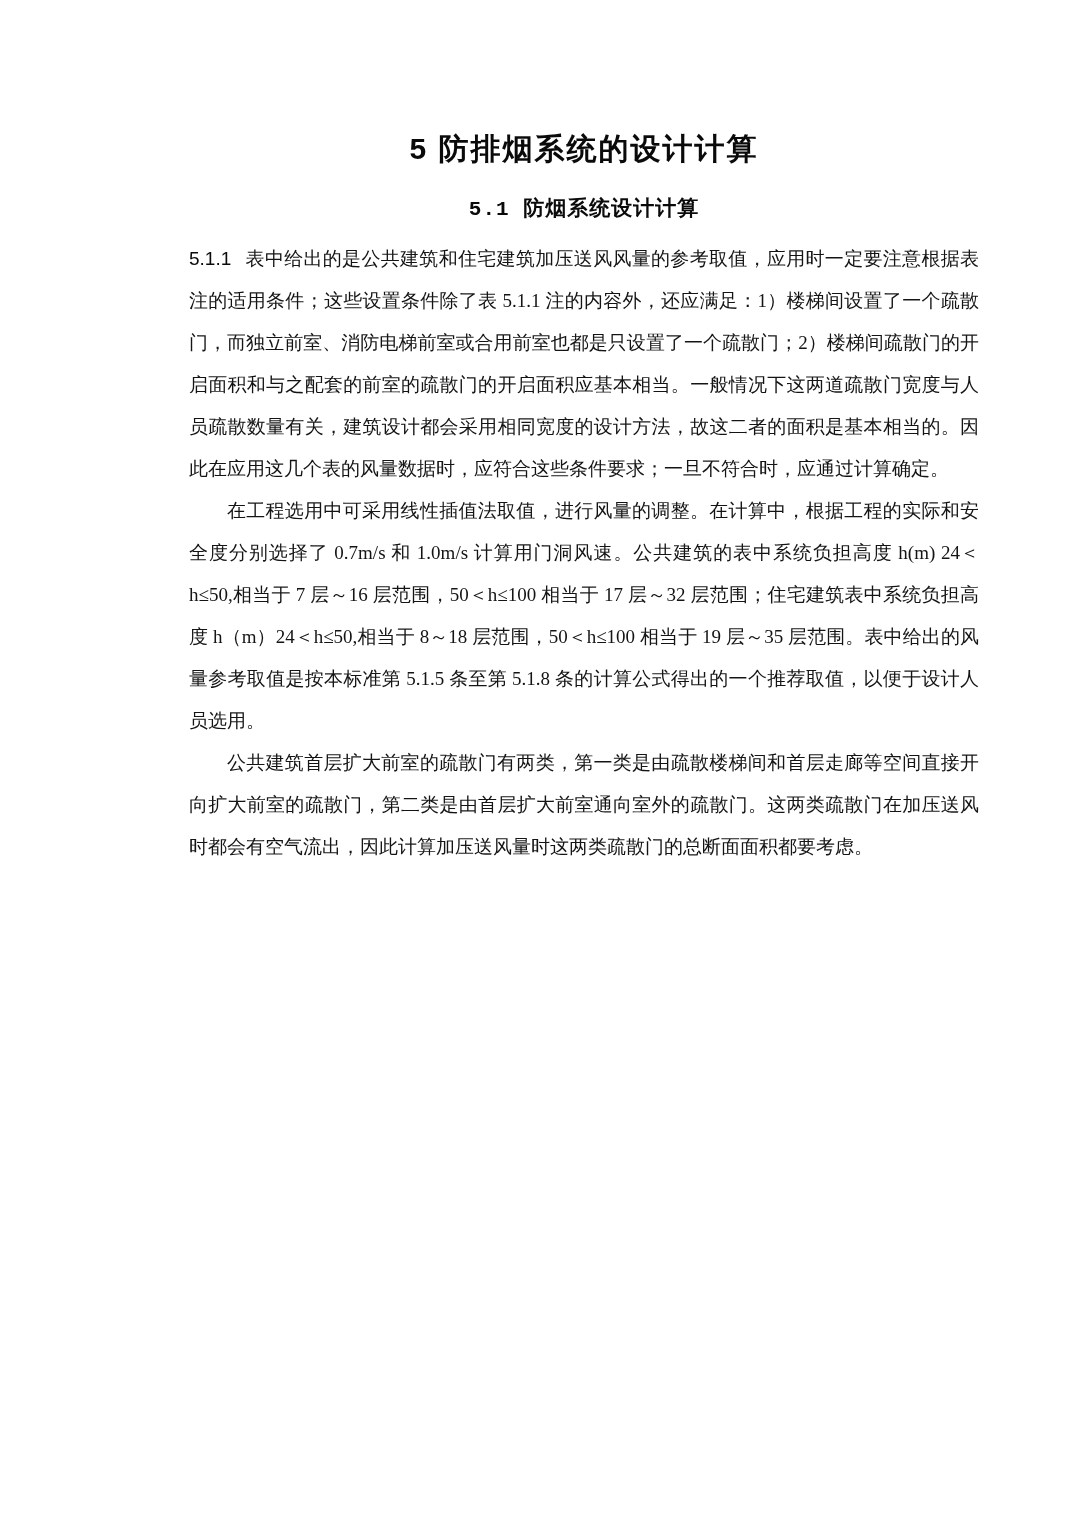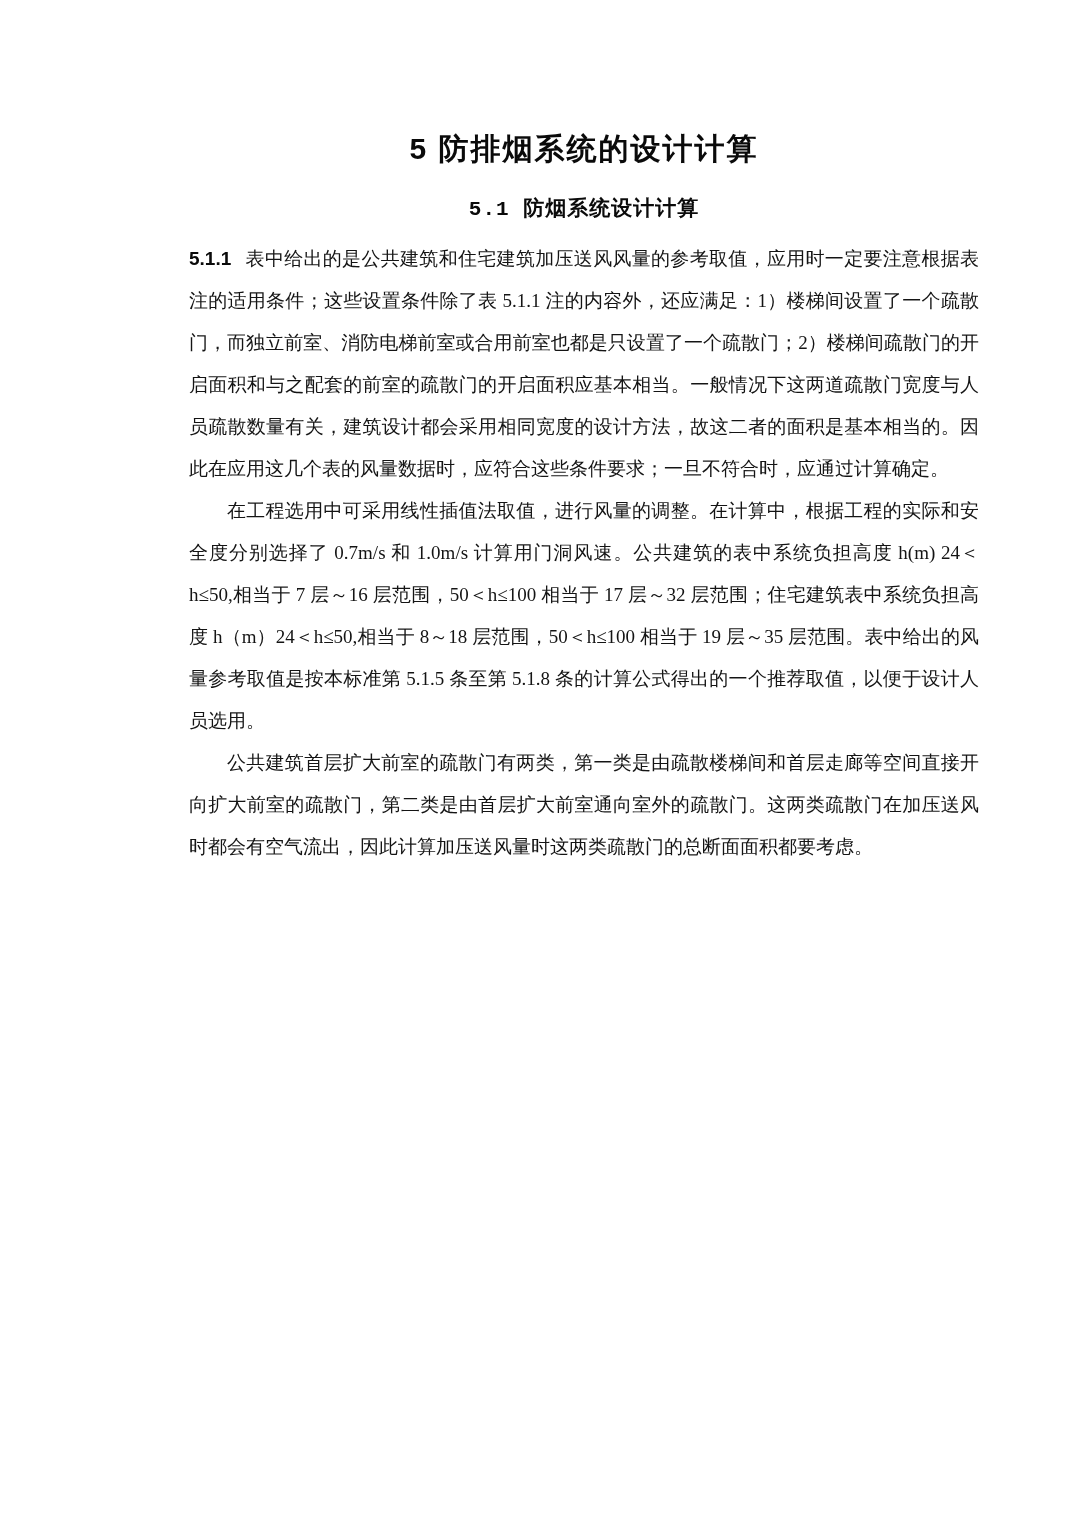--- a/index.html
+++ b/index.html
@@ -52,21 +52,21 @@
   }
   .body-text p {
     margin: 0;
     padding: 0;
   }
   .indent {
     text-indent: 2em;
   }
   .clause-label {
     font-family: "Liberation Sans", sans-serif;
-    font-weight: 700;
+    font-weight: 400;
     font-style: normal;
     padding-right: 14px;
     color: #0a0a0a;
   }
   .page-number {
     position: absolute;
     top: 1398px;
     right: 170px;
     font-size: 17px;
     line-height: 1.3;

